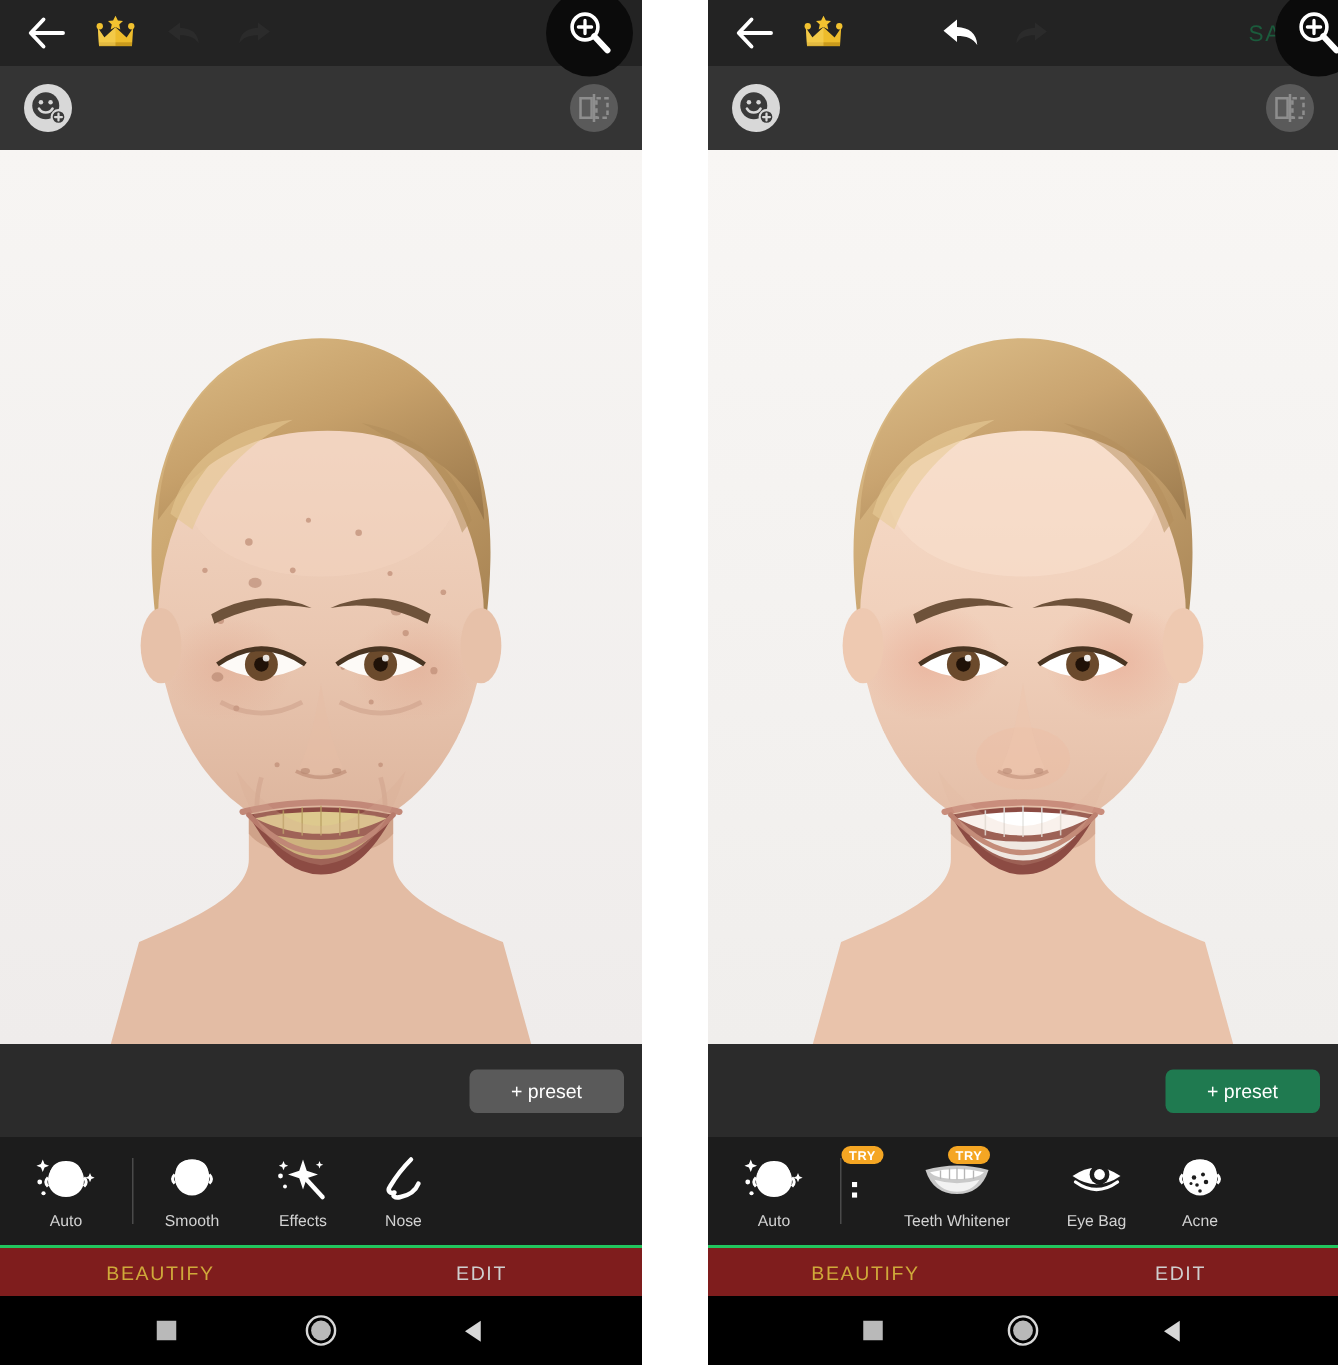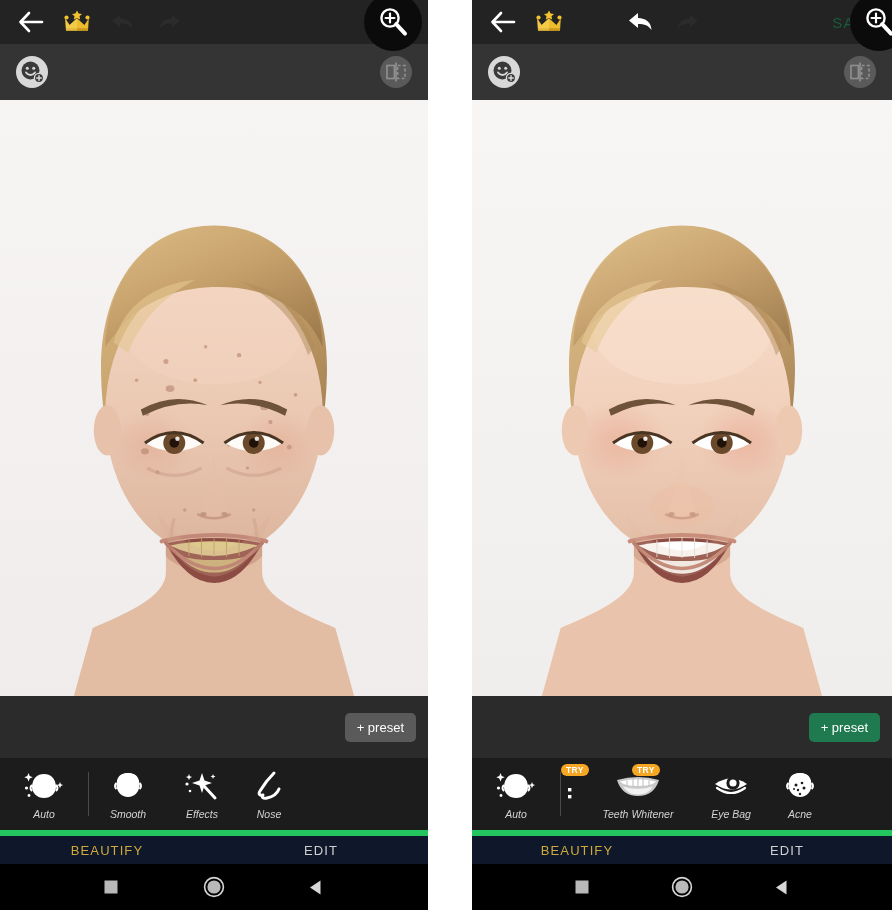--- a/index.html
+++ b/index.html
@@ -43,42 +43,42 @@
   .round-btn.light { background: #d8d8d8; }
   .round-btn.dim   { background: #5a5a5a; }
 
   
   .photo { position: relative; flex: 1 1 auto; background: #f4f1ee; overflow: hidden; }
   .photo-inner { position: absolute; inset: 0; }
 
   
   .presetbar { height: 62px; background: #2b2b2b; display: flex; align-items: center; justify-content: flex-end; padding: 0 12px; }
   .preset-btn {
-    border-radius: 5px; padding: 7px 12px; font-size: 13px; color: #ffffff; white-space: nowrap;
+    border-radius: 5px; padding: 7px 28px; font-size: 13px; color: #ffffff; white-space: nowrap;
   }
   .preset-gray  { background: #5a5a5a; }
   .preset-green { background: #1f7a50; }
 
   
   .toolbar { height: 72px; background: #1c1c1c; display: flex; align-items: center; padding: 0 2px; position: relative; }
   .tool {
     position: relative; flex: 0 0 auto; display: flex; flex-direction: column;
     align-items: center; justify-content: center; height: 72px;
   }
   .tool-ico { height: 34px; display: flex; align-items: center; justify-content: center; }
-  .tool-lbl { font-size: 10.5px; color: #d2d2d2; margin-top: 5px; white-space: nowrap; font-style: italic; }
+  .tool-lbl { font-size: 10.5px; color: #d2d2d2; margin-top: 5px; white-space: nowrap; }
   .tool-sep { width: 1px; height: 44px; background: #4a4a4a; flex: 0 0 auto; margin: 0 2px; }
   .try-badge {
     position: absolute; top: 6px; left: 50%; transform: translateX(-6px);
     background: #f5a623; color: #ffffff; font-size: 8.5px; font-weight: bold;
     padding: 1.5px 5px; border-radius: 7px; letter-spacing: .4px; line-height: 1.1;
   }
 
   
-  .tabbar { height: 34px; background: #0f172a; border-top: 6px solid #22c55e; display: flex; align-items: center; }
+  .tabbar { height: 34px; background: #7f1d1d; border-top: 2px solid #22c55e; display: flex; align-items: center; }
   .tab { flex: 1 1 0; text-align: center; font-size: 13px; letter-spacing: 1.1px; }
   .tab-active { color: #cfa93a; }
   .tab-idle   { color: #cfcfcf; }
 
   
   .navbar { height: 46px; background: #000000; display: flex; align-items: center; justify-content: space-around; padding: 0 60px; }
   .nav-btn { width: 30px; height: 30px; display: flex; align-items: center; justify-content: center; }
 
   .col { display: flex; flex-direction: column; height: 910px; }
 </style>

